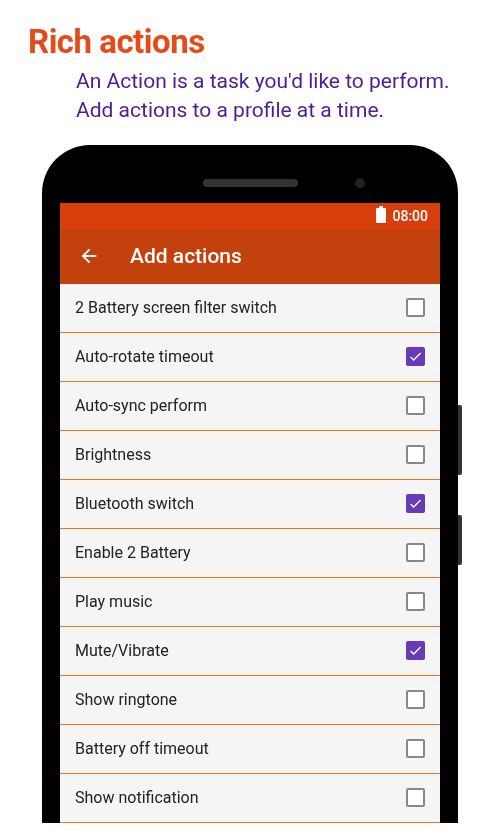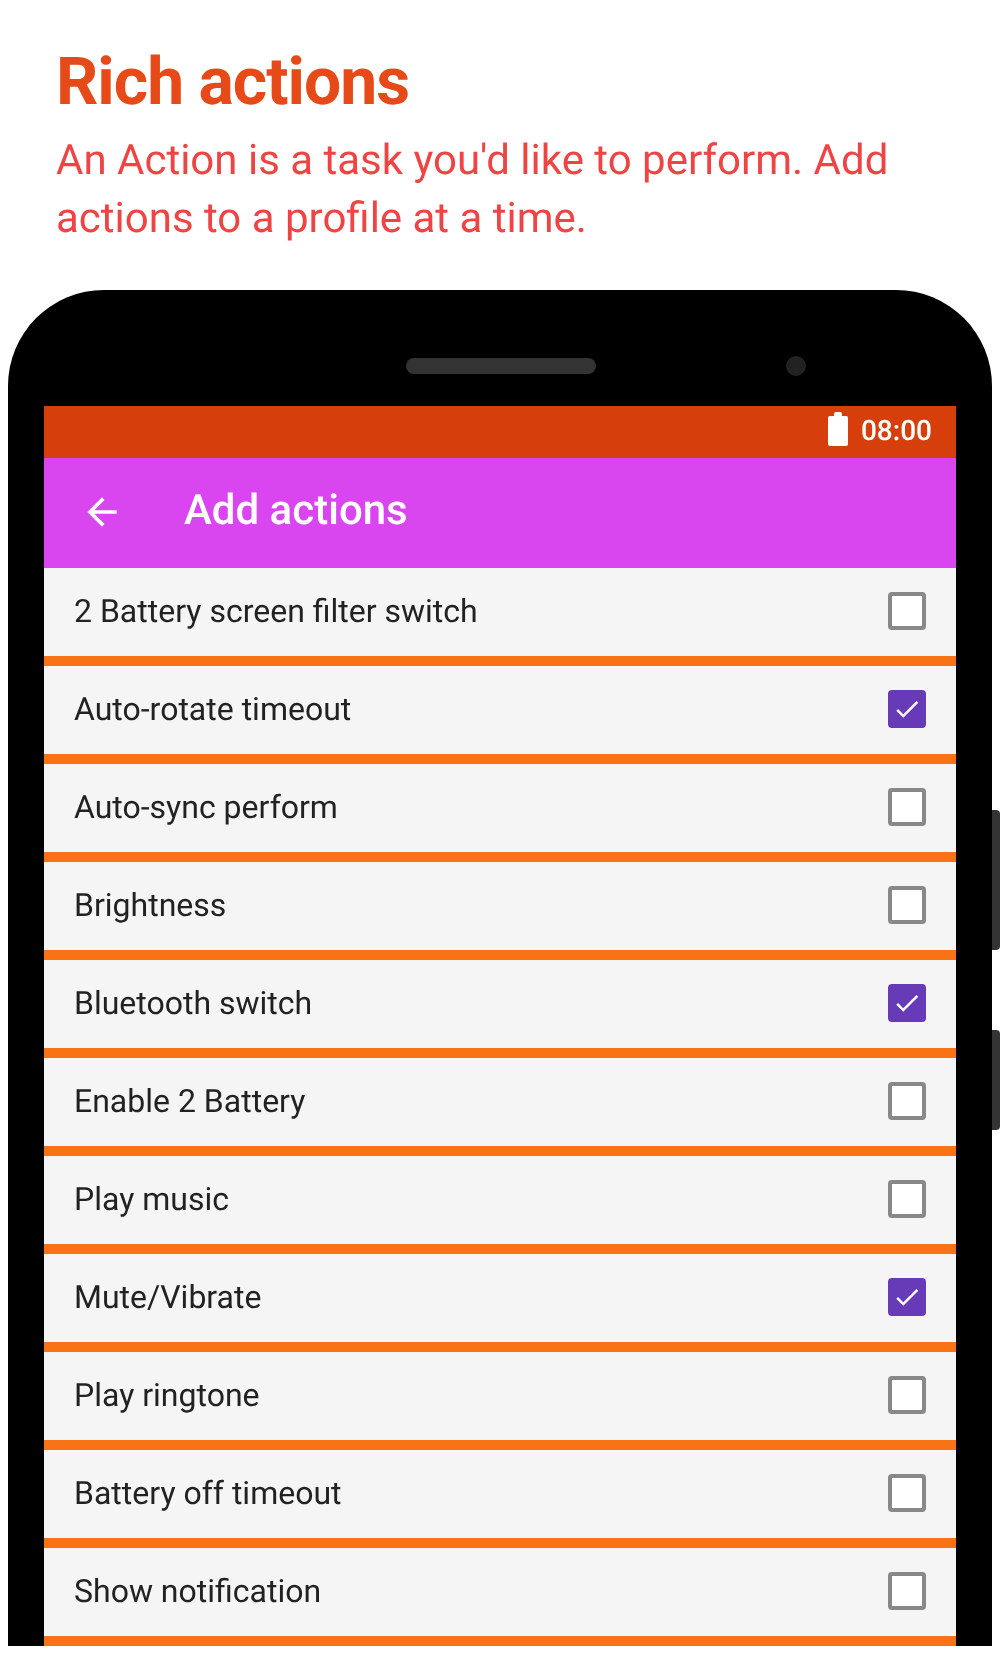--- a/index.html
+++ b/index.html
@@ -18,27 +18,28 @@
       padding: 22px 28px 10px 28px;
     }
     .page-title {
       color: #e64a19;
       font-size: 33px;
       font-weight: bold;
       margin-bottom: 6px;
       letter-spacing: -0.5px;
     }
     .page-subtitle {
-      color: #ef4444;
+      color: #4c1d95;
       font-size: 21px;
       line-height: 1.38;
+      margin-left: 48px;
     }
     .phone-frame {
       margin: 10px auto 0;
-      width: 492px;
+      width: 416px;
       background: #000;
       border-radius: 48px 48px 0 0;
       padding: 18px 18px 0 18px;
       position: relative;
     }
     .phone-top {
       height: 40px;
       display: flex;
       align-items: center;
       justify-content: center;
@@ -88,21 +89,21 @@
       height: 2px;
       background: #fff;
       border-radius: 1px 1px 0 0;
     }
     .status-time {
       color: #fff;
       font-size: 14px;
       font-weight: 500;
     }
     .app-bar {
-      background: #d946ef;
+      background: #c2410c;
       height: 55px;
       display: flex;
       align-items: center;
       padding: 0 18px;
       gap: 30px;
     }
     .back-arrow {
       width: 22px;
       height: 22px;
       display: flex;
@@ -122,21 +123,21 @@
     }
     .list {
       background: #f5f5f5;
     }
     .list-item {
       height: 49px;
       display: flex;
       align-items: center;
       justify-content: space-between;
       padding: 0 15px;
-      border-bottom: 5px solid #f97316;
+      border-bottom: 1px solid #f97316;
       cursor: pointer;
       gap: 36px;
     }
     .list-item-label {
       color: #222;
       font-size: 16px;
     }
     .checkbox {
       width: 19px;
       height: 19px;
@@ -240,21 +241,21 @@
         </div>
         <div class="list-item">
           <span class="list-item-label">Mute/Vibrate</span>
           <div class="checkbox checked">
             <svg viewBox="0 0 24 24">
               <path d="M9 16.17L4.83 12l-1.42 1.41L9 19 21 7l-1.41-1.41z"></path>
             </svg>
           </div>
         </div>
         <div class="list-item">
-          <span class="list-item-label">Play ringtone</span>
+          <span class="list-item-label">Show ringtone</span>
           <div class="checkbox"></div>
         </div>
         <div class="list-item">
           <span class="list-item-label">Battery off timeout</span>
           <div class="checkbox"></div>
         </div>
         <div class="list-item">
           <span class="list-item-label">Show notification</span>
           <div class="checkbox"></div>
         </div>

